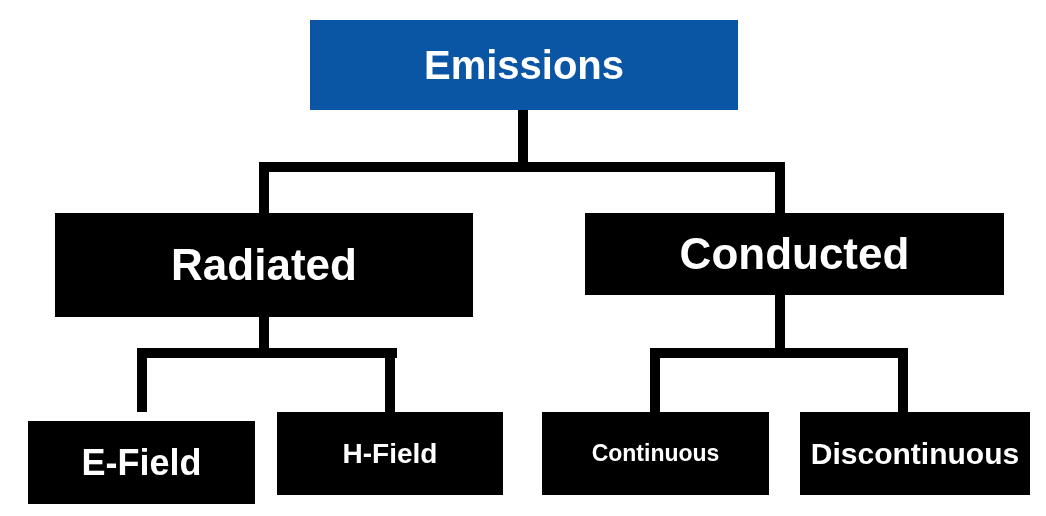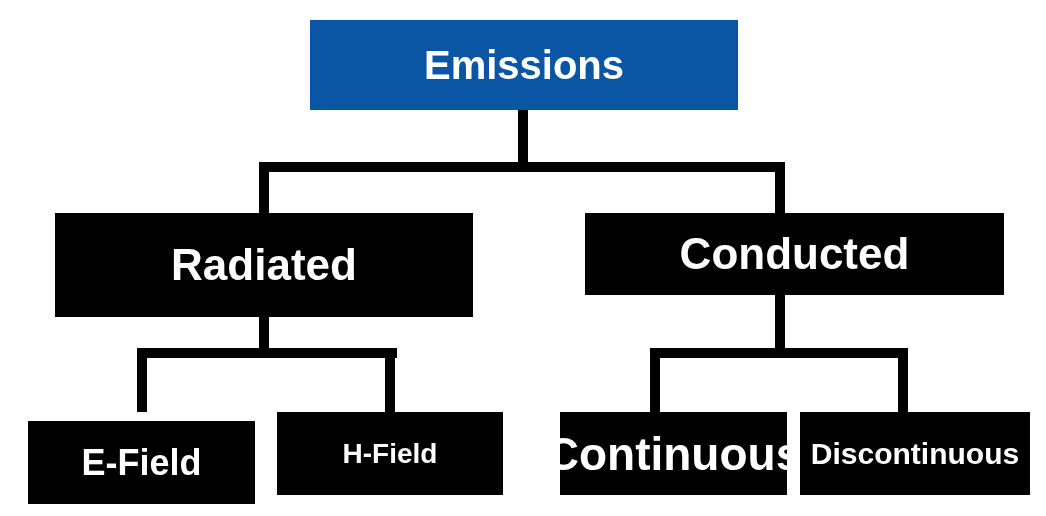--- a/index.html
+++ b/index.html
@@ -33,21 +33,21 @@
     white-space: nowrap;
   }
   .node.root { background: var(--root-bg); }
 
   
   .n-emissions     { left: 310px; top: 20px;  width: 428px; height: 90px; font-size: 40px; }
   .n-radiated      { left: 55px;  top: 213px; width: 418px; height: 104px; font-size: 44px; }
   .n-conducted     { left: 571px; top: 213px; width: 419px; height: 82px; font-size: 44px; margin-left: 14px; }
   .n-efield        { left: 28px;  top: 412px; width: 227px; height: 83px; font-size: 36px; margin-top: 9px; }
   .n-hfield        { left: 277px; top: 412px; width: 226px; height: 83px; font-size: 28px; }
-  .n-continuous    { left: 560px; top: 412px; width: 227px; height: 83px; font-size: 46px; }
+  .n-continuous    { left: 542px; top: 412px; width: 227px; height: 83px; font-size: 23px; }
   .n-discontinuous { left: 788px; top: 412px; width: 230px; height: 83px; font-size: 30px; margin-left: 12px; }
 
   .conn { position: absolute; background: var(--line); }
 
   
   .c-root-stub      { left: 518px; top: 110px; width: 10px;  height: 62px; }
   .c-l1-bar         { left: 259px; top: 162px; width: 526px; height: 10px; }
   .c-drop-radiated  { left: 259px; top: 172px; width: 10px;  height: 41px; }
   .c-drop-conducted { left: 775px; top: 172px; width: 10px;  height: 41px; }
 

